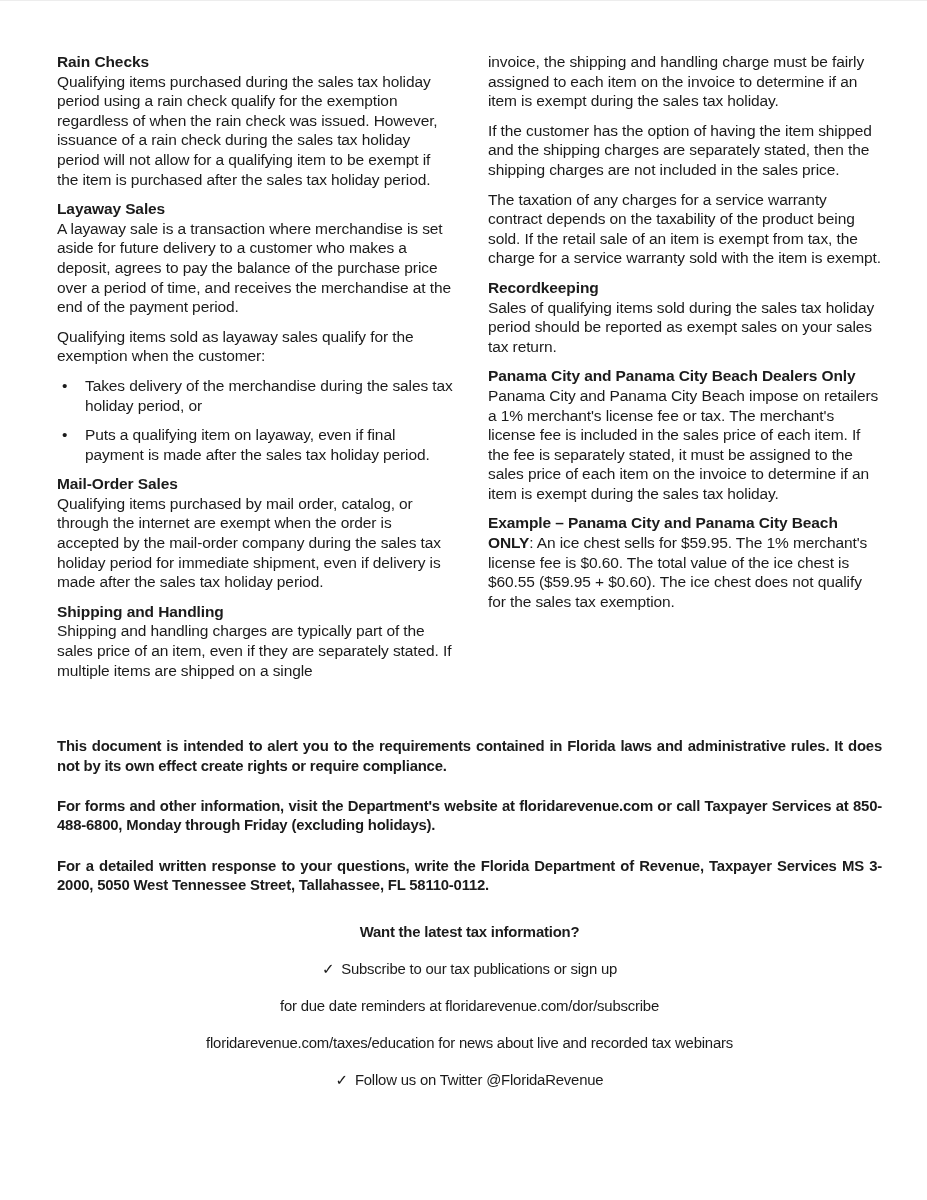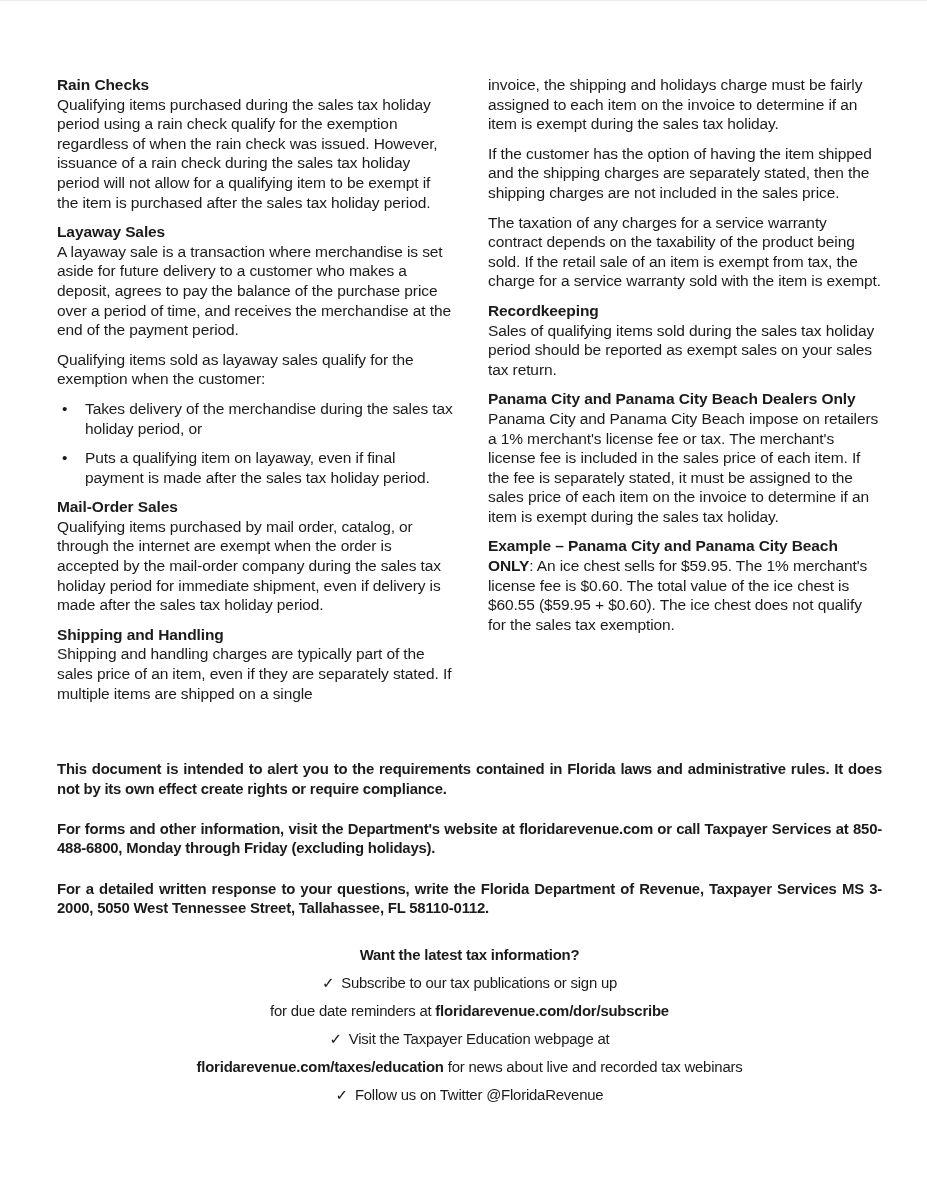--- a/index.html
+++ b/index.html
@@ -3,38 +3,38 @@
 <meta charset="utf-8">
 <style>
   html,body{margin:0;padding:0;}
   body{
     width:927px;height:1200px;background:#ffffff;
     font-family:"Liberation Sans","DejaVu Sans",sans-serif;
     color:#1b1b1b;border-top:1px solid #ededed;box-sizing:border-box;
     overflow:hidden;
   }
   .page{padding:51px 45px 0 57px;box-sizing:border-box;}
-  .columns{display:flex;gap:33px;margin-top:23px;}
+  .columns{display:flex;gap:33px;}
   .col{font-size:15.5px;line-height:19.6px;letter-spacing:-0.1px;}
   .col-left{width:401px;}
   .col-right{width:397px;}
   .sec-h{font-weight:700;font-size:15.5px;margin:9px 0 0 0;}
   .sec-h.first{margin-top:0;}
   p.body-par{margin:0 0 10px 0;}
   .bullet-item{position:relative;padding-left:28px;margin:0 0 10px 0;}
   .bullet-dot{position:absolute;left:5px;top:0;}
   .example-bold{font-weight:700;}
 
   .more-info{margin-top:47px;}
   .mi-title{text-align:center;font-weight:700;font-size:16px;letter-spacing:.5px;margin:0 0 29px 0;}
   .mi-par{font-weight:700;font-size:14.9px;line-height:19.4px;letter-spacing:-.2px;text-align:justify;margin:0 0 21px 0;}
   .want{text-align:center;font-size:14.9px;line-height:20px;letter-spacing:-.2px;margin-top:26px;}
   .want-h{font-weight:700;margin:0;}
-  .want-line{margin:8px;}
-  .bold{font-weight:700;}
+  .want-line{margin:17px;}
+  .bold{font-weight:400;}
   .check{display:inline-block;margin-right:7px;}
 </style>
 </head>
 <body>
 
 <div class="page">
   <div class="columns">
 
     <div class="col col-left">
       <div>
@@ -61,21 +61,21 @@
         <p class="body-par">Qualifying items purchased by mail order, catalog, or through the internet are exempt when the order is accepted by the mail-order company during the sales tax holiday period for immediate shipment, even if delivery is made after the sales tax holiday period.</p>
       </div>
 
       <div>
         <h3 class="sec-h">Shipping and Handling</h3>
         <p class="body-par">Shipping and handling charges are typically part of the sales price of an item, even if they are separately stated. If multiple items are shipped on a single</p>
       </div>
     </div>
 
     <div class="col col-right">
-      <p class="body-par">invoice, the shipping and holidays charge must be fairly assigned to each item on the invoice to determine if an item is exempt during the sales tax holiday.</p>
+      <p class="body-par">invoice, the shipping and handling charge must be fairly assigned to each item on the invoice to determine if an item is exempt during the sales tax holiday.</p>
       <p class="body-par">If the customer has the option of having the item shipped and the shipping charges are separately stated, then the shipping charges are not included in the sales price.</p>
 
       <div>
         <p class="body-par">The taxation of any charges for a service warranty contract depends on the taxability of the product being sold. If the retail sale of an item is exempt from tax, the charge for a service warranty sold with the item is exempt.</p>
       </div>
 
       <div>
         <h3 class="sec-h">Recordkeeping</h3>
         <p class="body-par">Sales of qualifying items sold during the sales tax holiday period should be reported as exempt sales on your sales tax return.</p>
       </div>
@@ -99,23 +99,20 @@
 
     <div class="want">
       <p class="want-h">Want the latest tax information?</p>
       <p class="want-line">
         <span class="check">✓</span><span>Subscribe to our tax publications or sign up</span>
       </p>
       <p class="want-line">
         <span>for due date reminders at </span><span class="bold">floridarevenue.com/dor/subscribe</span>
       </p>
       <p class="want-line">
-        <span class="check">✓</span><span>Visit the Taxpayer Education webpage at</span>
-      </p>
-      <p class="want-line">
         <span class="bold">floridarevenue.com/taxes/education</span><span> for news about live and recorded tax webinars</span>
       </p>
       <p class="want-line">
         <span class="check">✓</span><span>Follow us on Twitter @FloridaRevenue</span>
       </p>
     </div>
   </div>
 </div>
 
 </body></html>

